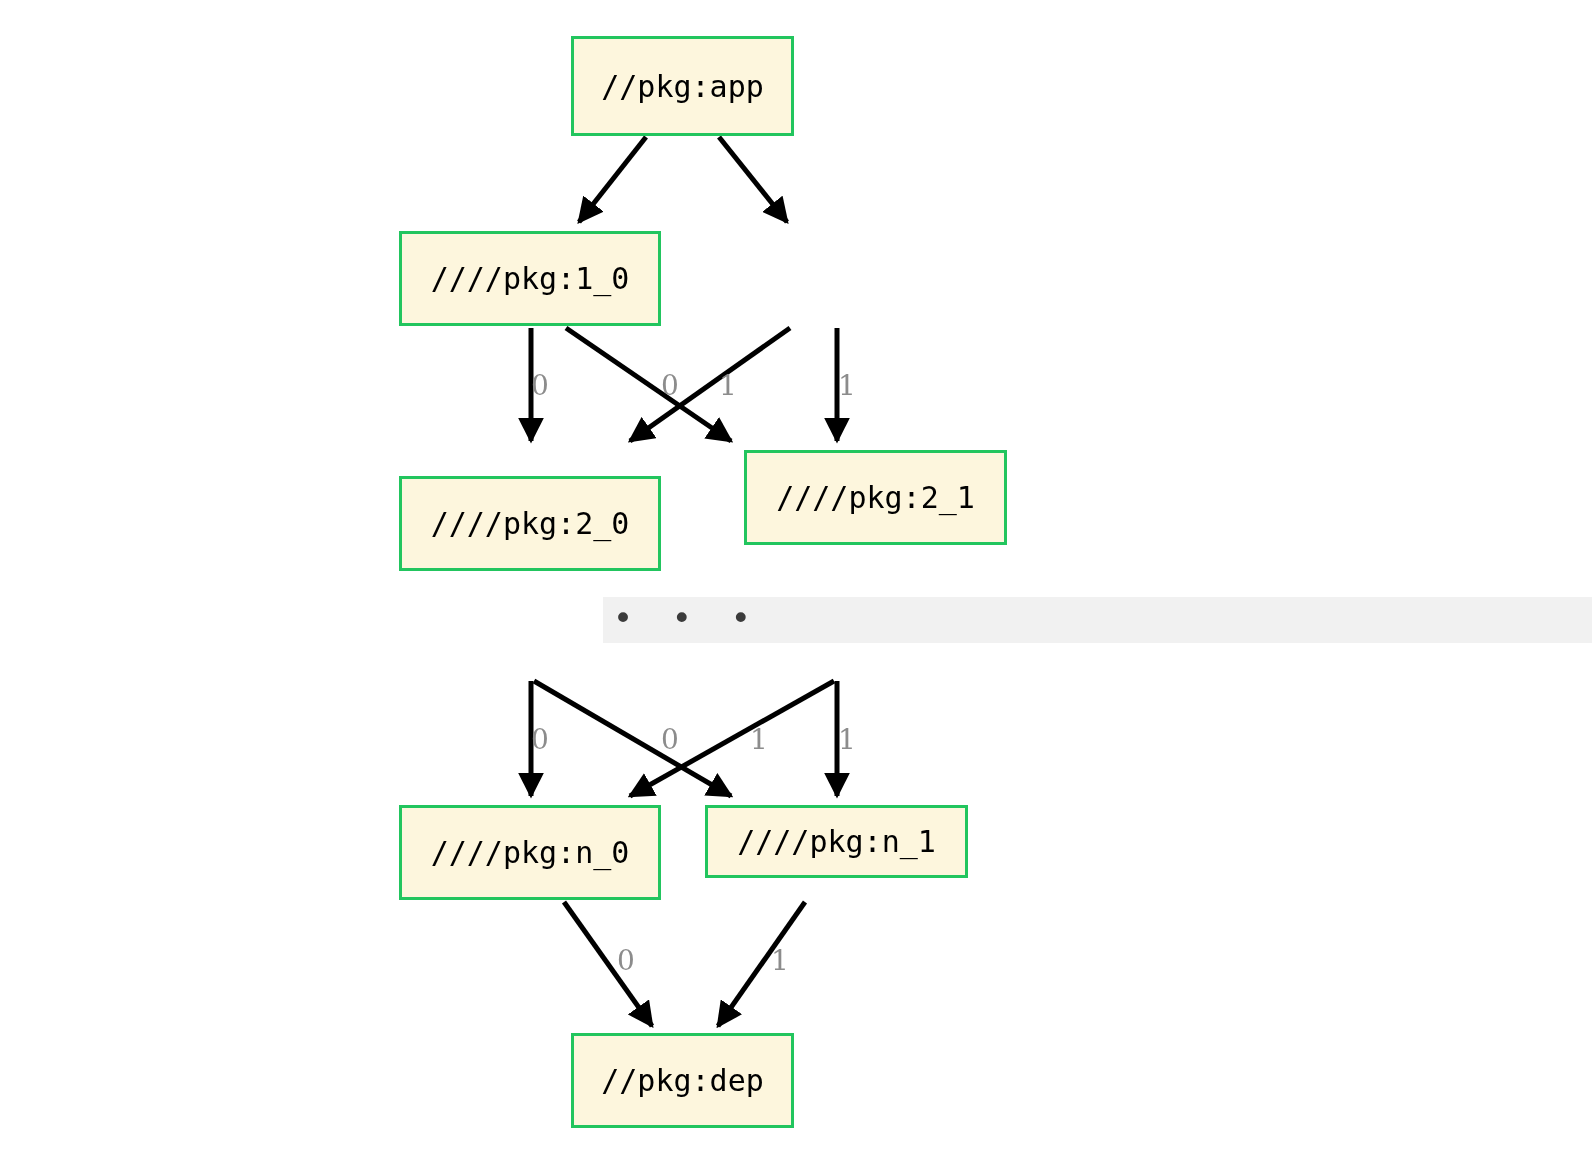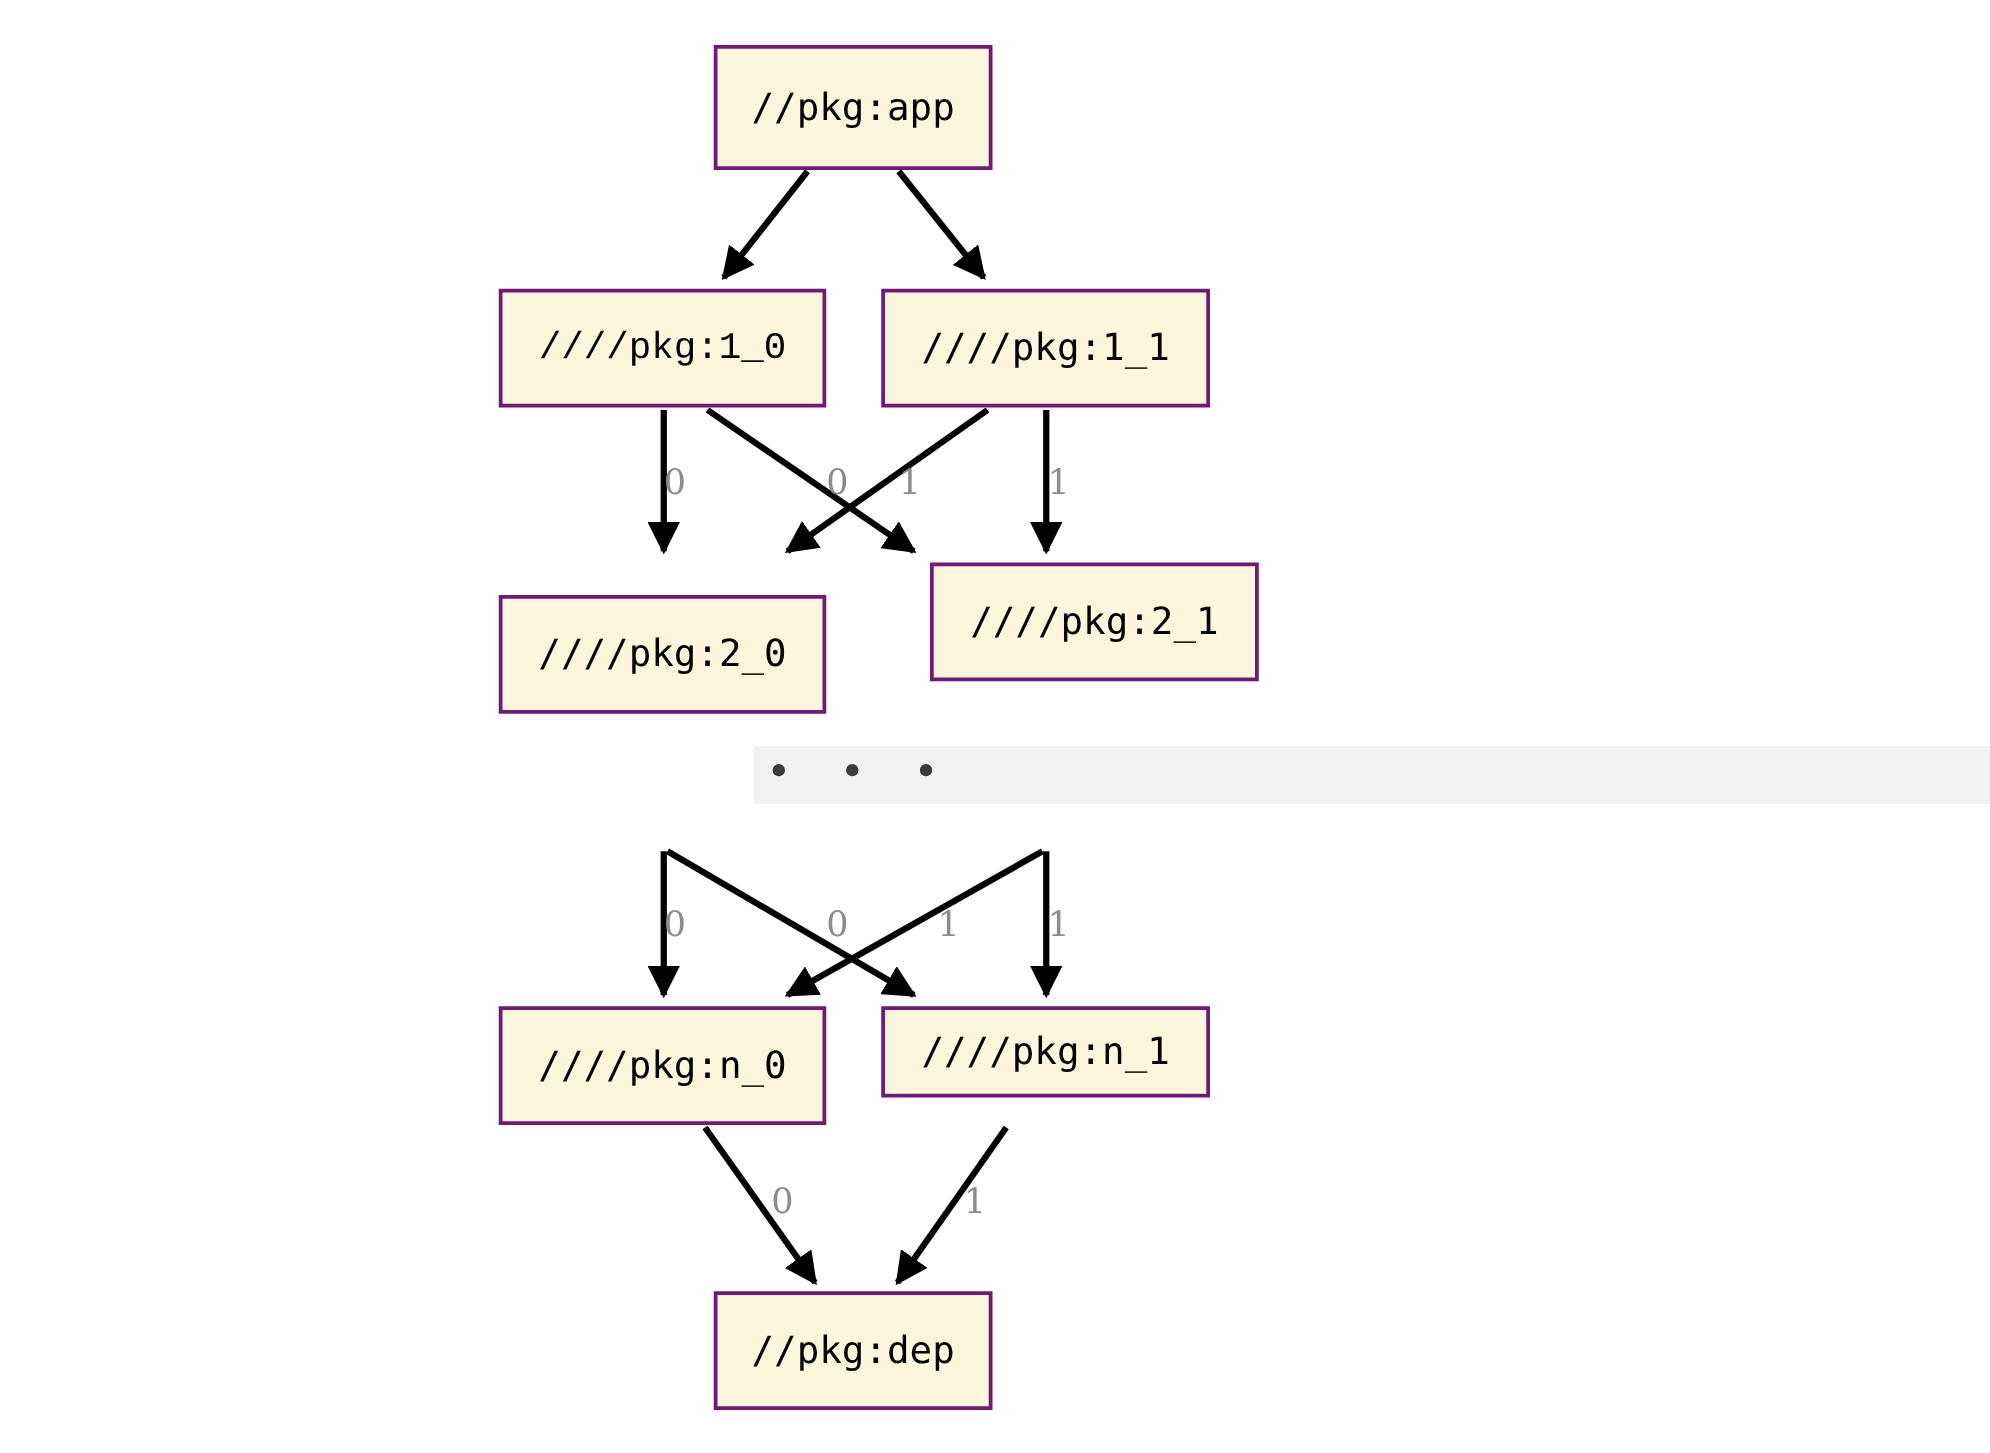--- a/index.html
+++ b/index.html
@@ -14,21 +14,21 @@
     position: relative;
     width: 1592px;
     height: 1162px;
     background: #ffffff;
     overflow: hidden;
   }
   .node {
     position: absolute;
     box-sizing: border-box;
     background: #fdf6dd;
-    border: 3px solid #701a75;
+    border: 3px solid #22c55e;
     display: flex;
     align-items: center;
     justify-content: center;
     font-family: "DejaVu Sans Mono", monospace;
     font-size: 30px;
     color: #000000;
     letter-spacing: 0px;
     white-space: nowrap;
   }
   .edge-layer {
@@ -96,27 +96,24 @@
 
     <line x1="564" y1="902" x2="652" y2="1026" stroke="#000000" stroke-width="5" marker-end="url(#arrow)"></line>
 
     <line x1="805" y1="902" x2="718" y2="1026" stroke="#000000" stroke-width="5" marker-end="url(#arrow)"></line>
   </svg>
 
   <div class="node" style="left:571px; top:36px; width:223px; height:100px;">
     <span>//pkg:app</span>
   </div>
 
-  <div class="node" style="left:399px; top:231px; width:262px; height:95px;font-family:Liberation Mono, monospace;">
+  <div class="node" style="left:399px; top:231px; width:262px; height:95px;">
     <span>////pkg:1_0</span>
   </div>
 
-  <div class="node" style="left:705px; top:231px; width:263px; height:95px;">
-    <span>////pkg:1_1</span>
-  </div>
 
   <div class="node" style="left:399px; top:450px; width:262px; height:95px;margin-top:26px;">
     <span>////pkg:2_0</span>
   </div>
 
   <div class="node" style="left:705px; top:450px; width:263px; height:95px;margin-left:39px;">
     <span>////pkg:2_1</span>
   </div>
 
   <div class="node" style="left:399px; top:805px; width:262px; height:95px;">

